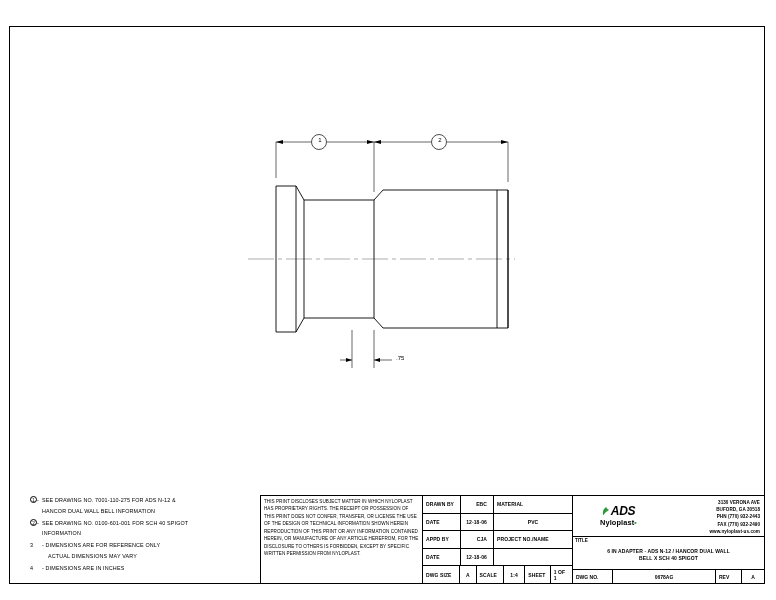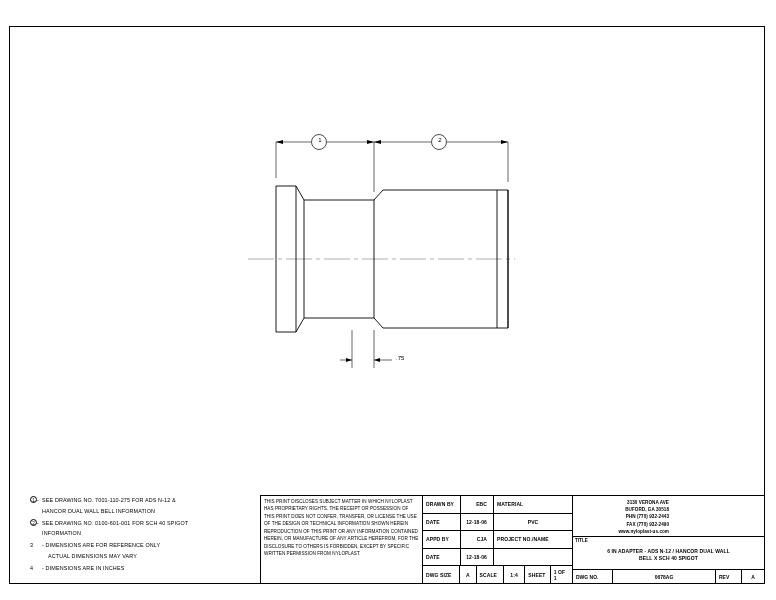--- a/index.html
+++ b/index.html
@@ -340,20 +340,29 @@
         <div class="tbg-cell c-sz2">A</div>
         <div class="tbg-cell c-sc1">SCALE</div>
         <div class="tbg-cell c-sc2">1:4</div>
         <div class="tbg-cell c-sh1">SHEET</div>
         <div class="tbg-cell c-sh2">1 OF 1</div>
       </div>
     </div>
 
     <div class="tb-cell tb-right">
       <div class="tbr-top">
+        <div class="tbr-logo">
+          <div class="logo-wrap">
+            <svg class="logo-leaf" viewBox="0 0 10 12">
+              <path d="M5 0 C1 3 0 7 1.5 11 C3.5 8 5.5 6 9 4 C7 3 6 1.5 5 0 Z" fill="#2c9b3b"></path>
+            </svg>
+            <span class="logo-ads">ADS</span>
+          </div>
+          <div class="logo-nylo"><span>Nyloplast</span><span class="dot">▪</span></div>
+        </div>
         <div class="tbr-addr">
           <div>3130 VERONA AVE</div>
           <div>BUFORD, GA 30518</div>
           <div>PHN (770) 932-2443</div>
           <div>FAX (770) 932-2490</div>
           <div>www.nyloplast-us.com</div>
         </div>
       </div>
       <div class="tbr-mid">
         <span class="ttl-lbl">TITLE</span>

